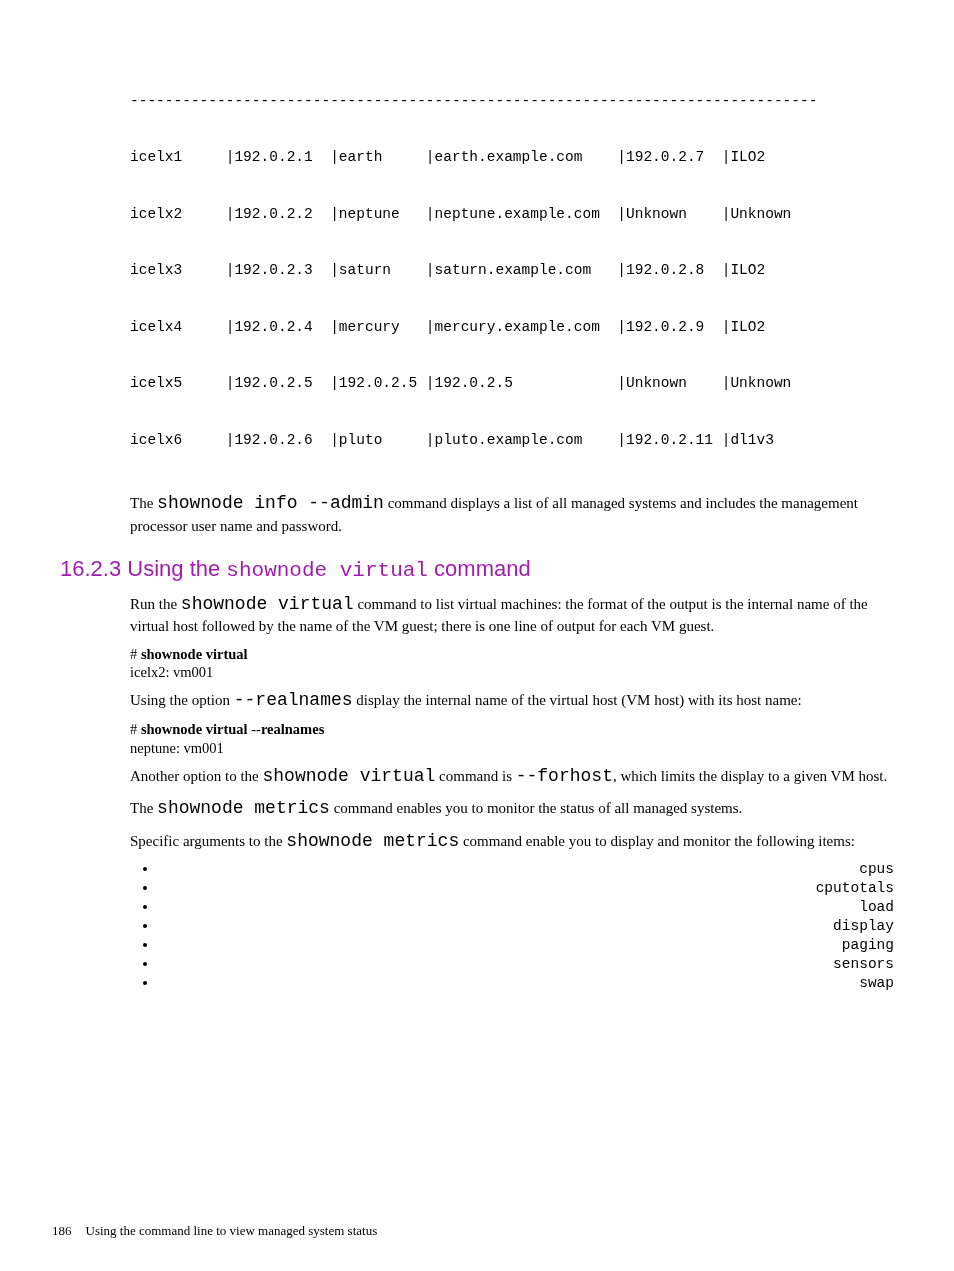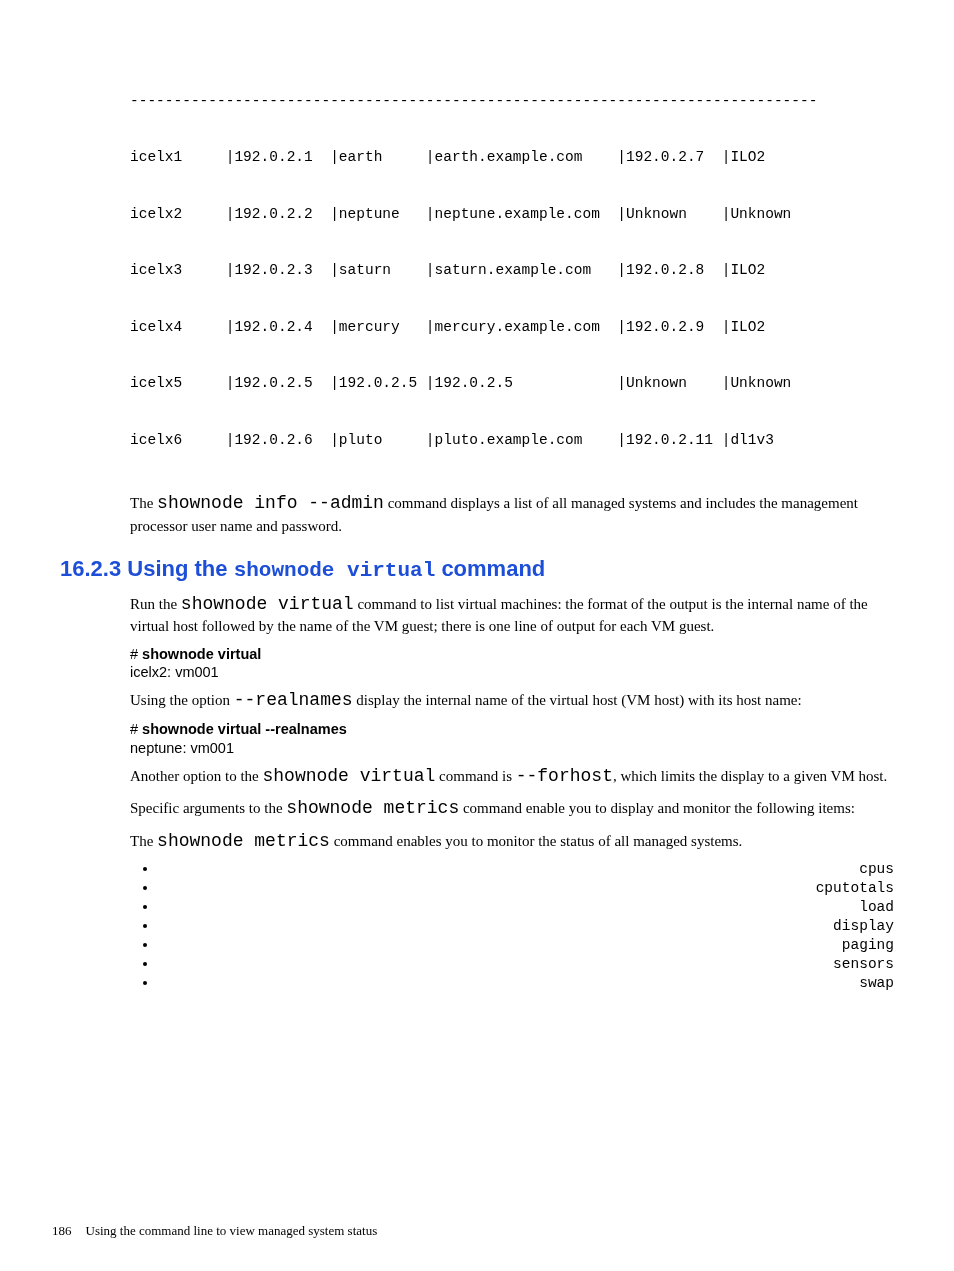--- a/index.html
+++ b/index.html
@@ -27,30 +27,30 @@
     white-space: pre;
     line-height: 1.3;
     margin: 0 0 2px 70px;
   }
   .body-para {
     margin: 4px 0 8px 70px;
     line-height: 1.35;
   }
   .code-block {
     margin: 4px 0 6px 70px;
-    font-family: Liberation Sans, sans-serif;
+    font-family: Liberation Serif, serif;
     font-size: 14.5px;
     line-height: 1.3;
   }
   .code-block .prompt { font-weight: normal; }
   .code-block .cmd { font-weight: bold; }
   h2.sec {
     font-family: Arial, Helvetica, sans-serif;
-    font-weight: 700;
-    color: #1d4ed8;
+    font-weight: 400;
+    color: #a21caf;
     font-size: 22px;
     margin: 20px 0 10px 0;
   }
   h2.sec .mono {
     font-family: "Courier New", Courier, monospace;
     font-size: 21px;
   }
   ul.metrics {
     margin: 4px 0 0 70px;
     padding-left: 28px;
@@ -114,25 +114,25 @@
     <div><span class="prompt"># </span><span class="cmd">shownode virtual --realnames</span></div>
     <div>neptune: vm001</div>
   </div>
 
   <p class="body-para">
     <span>Another option to the </span><span class="mono">shownode virtual</span><span> command is </span><span class="mono">--forhost</span><span>, which limits the display to a given VM host.</span>
   </p>
 
 
   <p class="body-para">
-    <span>Specific arguments to the </span><span class="mono">shownode metrics</span><span> command enable you to display and monitor the following items:</span>
+    <span>The </span><span class="mono">shownode metrics</span><span> command enables you to monitor the status of all managed systems.</span>
   </p>
 
   <p class="body-para">
-    <span>The </span><span class="mono">shownode metrics</span><span> command enables you to monitor the status of all managed systems.</span>
+    <span>Specific arguments to the </span><span class="mono">shownode metrics</span><span> command enable you to display and monitor the following items:</span>
   </p>
 
   <ul class="metrics">
     <li>cpus</li>
     <li>cputotals</li>
     <li>load</li>
     <li>display</li>
     <li>paging</li>
     <li>sensors</li>
     <li>swap</li>

